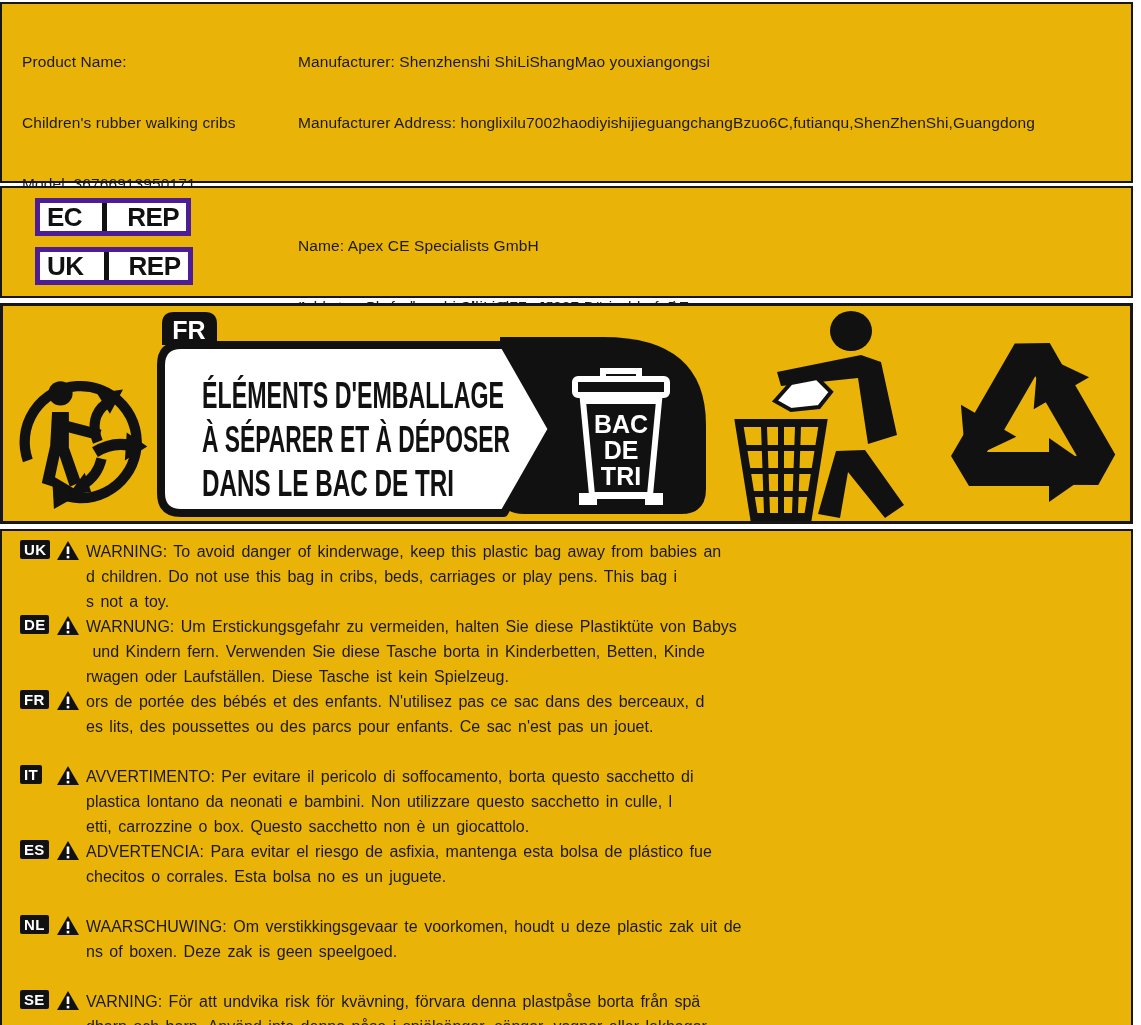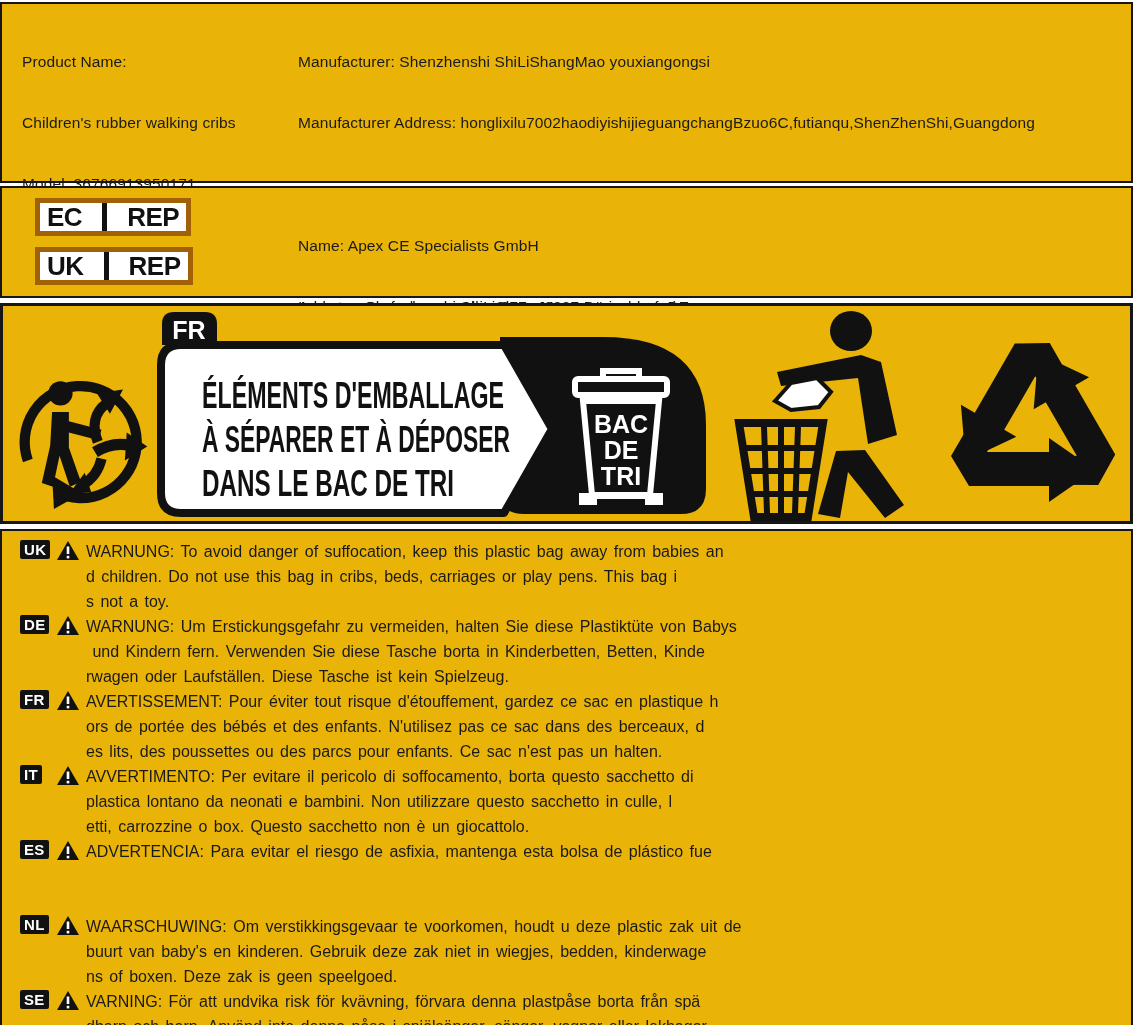--- a/index.html
+++ b/index.html
@@ -10,21 +10,21 @@
   .box{position:absolute;left:0;width:1133px;border:2px solid #161616;background:#eab308;box-sizing:border-box;}
   
   .sec1{top:2px;height:181px;}
   .col{position:absolute;top:7px;font-size:15.5px;line-height:20.4px;letter-spacing:.1px;white-space:pre;}
   .col .ln{min-height:20.4px;}
   .col-left{left:20px;}
   .col-right{left:296px;}
   
   .sec2{top:186px;height:112px;}
   .rep-badge{position:absolute;left:33px;display:inline-flex;align-items:center;height:38px;
-    border:5px solid #a16207;background:#fff;box-sizing:border-box;padding:0 7px;gap:20px;
+    border:5px solid #4c1d95;background:#fff;box-sizing:border-box;padding:0 7px;gap:20px;
     font-weight:bold;font-size:26px;letter-spacing:-.5px;color:#111;}
   .rep-badge .divider{width:5px;align-self:stretch;background:#111;}
   .rep-ec{top:10px;}
   .rep-uk{top:59px;}
   
   .sec3{top:303px;height:221px;border-width:3px;}
   .logo{position:absolute;}
   
   .sec4{top:529px;height:600px;}
   .warn-row{position:absolute;left:0;width:100%;height:75px;}
@@ -133,21 +133,21 @@
   <div class="box sec4">
 
     <div class="warn-row" style="top:8px;">
       <span class="warn-badge">UK</span>
       <svg class="warn-tri" width="24" height="21" viewBox="0 0 24 21">
         <polygon points="12,1 23,20 1,20" fill="#111"></polygon>
           <rect x="10.7" y="6.5" width="2.6" height="7.5" fill="#fff"></rect>
           <rect x="10.7" y="15.8" width="2.6" height="2.6" fill="#fff"></rect>
       </svg>
       <div class="warn-lines">
-        <div class="warn-line">WARNUNG: To avoid danger of suffocation, keep this plastic bag away from babies an</div>
+        <div class="warn-line">WARNING: To avoid danger of kinderwage, keep this plastic bag away from babies an</div>
         <div class="warn-line">d children. Do not use this bag in cribs, beds, carriages or play pens. This bag i</div>
         <div class="warn-line">s not a toy.</div>
       </div>
     </div>
 
     <div class="warn-row" style="top:83px;">
       <span class="warn-badge">DE</span>
       <svg class="warn-tri" width="24" height="21" viewBox="0 0 24 21">
         <polygon points="12,1 23,20 1,20" fill="#111"></polygon>
           <rect x="10.7" y="6.5" width="2.6" height="7.5" fill="#fff"></rect>
@@ -161,23 +161,22 @@
     </div>
 
     <div class="warn-row" style="top:158px;">
       <span class="warn-badge">FR</span>
       <svg class="warn-tri" width="24" height="21" viewBox="0 0 24 21">
         <polygon points="12,1 23,20 1,20" fill="#111"></polygon>
           <rect x="10.7" y="6.5" width="2.6" height="7.5" fill="#fff"></rect>
           <rect x="10.7" y="15.8" width="2.6" height="2.6" fill="#fff"></rect>
       </svg>
       <div class="warn-lines">
-        <div class="warn-line">AVERTISSEMENT: Pour éviter tout risque d'étouffement, gardez ce sac en plastique h</div>
         <div class="warn-line">ors de portée des bébés et des enfants. N'utilisez pas ce sac dans des berceaux, d</div>
-        <div class="warn-line">es lits, des poussettes ou des parcs pour enfants. Ce sac n'est pas un halten.</div>
+        <div class="warn-line">es lits, des poussettes ou des parcs pour enfants. Ce sac n'est pas un jouet.</div>
       </div>
     </div>
 
     <div class="warn-row" style="top:233px;">
       <span class="warn-badge">IT</span>
       <svg class="warn-tri" width="24" height="21" viewBox="0 0 24 21">
         <polygon points="12,1 23,20 1,20" fill="#111"></polygon>
           <rect x="10.7" y="6.5" width="2.6" height="7.5" fill="#fff"></rect>
           <rect x="10.7" y="15.8" width="2.6" height="2.6" fill="#fff"></rect>
       </svg>
@@ -190,33 +189,33 @@
 
     <div class="warn-row" style="top:308px;">
       <span class="warn-badge">ES</span>
       <svg class="warn-tri" width="24" height="21" viewBox="0 0 24 21">
         <polygon points="12,1 23,20 1,20" fill="#111"></polygon>
           <rect x="10.7" y="6.5" width="2.6" height="7.5" fill="#fff"></rect>
           <rect x="10.7" y="15.8" width="2.6" height="2.6" fill="#fff"></rect>
       </svg>
       <div class="warn-lines">
         <div class="warn-line">ADVERTENCIA: Para evitar el riesgo de asfixia, mantenga esta bolsa de plástico fue</div>
+        <div class="warn-line">checitos o corrales. Esta bolsa no es un juguete.</div>
       </div>
     </div>
 
     <div class="warn-row" style="top:383px;padding-left:38px;">
       <span class="warn-badge">NL</span>
       <svg class="warn-tri" width="24" height="21" viewBox="0 0 24 21">
         <polygon points="12,1 23,20 1,20" fill="#111"></polygon>
           <rect x="10.7" y="6.5" width="2.6" height="7.5" fill="#fff"></rect>
           <rect x="10.7" y="15.8" width="2.6" height="2.6" fill="#fff"></rect>
       </svg>
       <div class="warn-lines">
         <div class="warn-line">WAARSCHUWING: Om verstikkingsgevaar te voorkomen, houdt u deze plastic zak uit de</div>
-        <div class="warn-line">buurt van baby's en kinderen. Gebruik deze zak niet in wiegjes, bedden, kinderwage</div>
         <div class="warn-line">ns of boxen. Deze zak is geen speelgoed.</div>
       </div>
     </div>
 
     <div class="warn-row" style="top:458px;">
       <span class="warn-badge">SE</span>
       <svg class="warn-tri" width="24" height="21" viewBox="0 0 24 21">
         <polygon points="12,1 23,20 1,20" fill="#111"></polygon>
           <rect x="10.7" y="6.5" width="2.6" height="7.5" fill="#fff"></rect>
           <rect x="10.7" y="15.8" width="2.6" height="2.6" fill="#fff"></rect>

